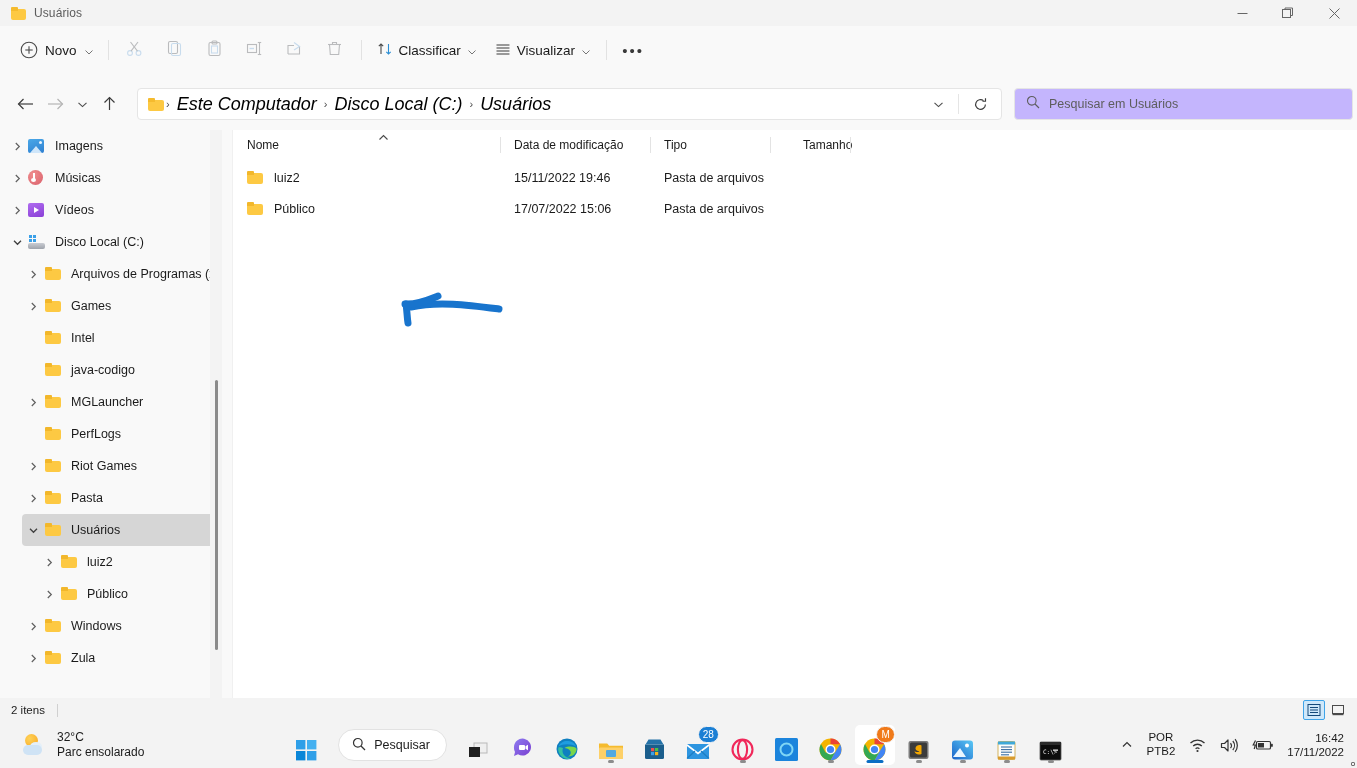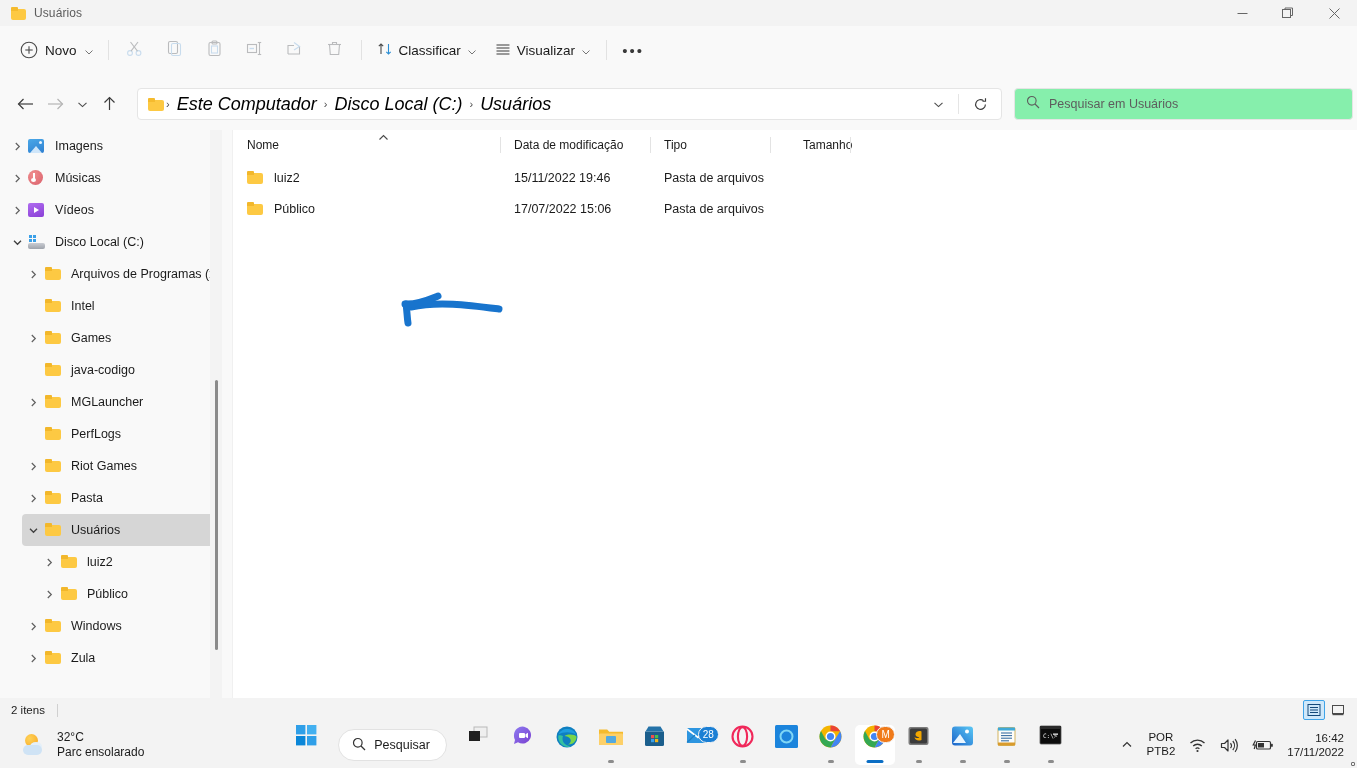--- a/index.html
+++ b/index.html
@@ -81,21 +81,21 @@
     background:#fdc943; border-radius: 1px 2px 2px 2px; }
   .crumb-folder .ft { position: absolute; left:0; top:0; width:7px; height:4px;
     background:#f5bb2e; border-radius: 1px 1px 0 0; }
   .crumb { font-size: 18px; color: #000000; padding: 3px 5px; border-radius: 3px; font-style: italic; }
   .crumbsep { color: #4a4a4a; font-size: 11px; padding: 0 2px; }
   .addr-right {
     position: absolute; right: 0; top: 0; height: 30px; display: flex; align-items: center;
   }
   .searchbox {
     position: absolute; left: 1014px; top: 88px; width: 339px; height: 32px;
-    background: #86efac; border: 1px solid #e5e5e5; border-radius: 4px;
+    background: #c4b5fd; border: 1px solid #e5e5e5; border-radius: 4px;
     display: flex; align-items: center; gap: 9px; padding-left: 11px;
   }
   .searchbox .ph { font-size: 12.5px; color: #5d5d5d; }
 
   
   .body { position: absolute; left: 0; top: 130px; width: 1357px; height: 568px; }
 
   
   .sidebar {
     position: absolute; left: 0; top: 0; width: 222px; height: 568px;
@@ -227,21 +227,21 @@
     background:#e4eff9; border-radius:50%; }
   .wtxt { line-height: 1.25; }
   .wtemp { font-size: 12px; color: #1b1b1b; }
   .wdesc { font-size: 12px; color: #1b1b1b; }
 
   .tb-center {
     position: absolute; left: 0; top: 0; width: 1357px; height: 46px;
     display: flex; align-items: center; justify-content: center; gap: 4px;
   }
   .tbicon {
-    width: 40px; height: 40px; display: flex; align-items: flex-start; justify-content: center;
+    width: 40px; height: 40px; display: flex; align-items: flex-end; justify-content: center;
     border-radius: 5px; position: relative;
   }
   .tbicon.active-bg { background: #ffffff; }
   .runindicator {
     position: absolute; bottom: 2px; left: 50%; transform: translateX(-50%);
     width: 6px; height: 3px; border-radius: 2px; background: #8c8c8c;
   }
   .runindicator.focused { width: 17px; background: #0b6ec4; }
   .searchpill {
     display: flex; align-items: center; gap: 8px; height: 32px; padding: 0 16px 0 13px;
@@ -548,42 +548,42 @@
             </span>
             <span class="ti-icon">
               <div class="ico-folder" style="position:absolute;inset:0">
                 <div class="fb"></div>
                 <div class="ft"></div>
               </div>
             </span>
             <span class="ti-label">Arquivos de Programas (x86)</span>
           </div>
           <div class="tree-item" style="margin-left: 22px;">
+            <span class="expander">
+              <svg width="9" height="9" viewBox="0 0 9 9">
+                <path d="M2.8 1 L6.3 4.5 L2.8 8" fill="none" stroke="#606060" stroke-width="1.2"></path>
+              </svg>
+            </span>
+            <span class="ti-icon">
+              <div class="ico-folder" style="position:absolute;inset:0">
+                <div class="fb"></div>
+                <div class="ft"></div>
+              </div>
+            </span>
+            <span class="ti-label">Games</span>
+          </div>
+          <div class="tree-item" style="margin-left: 22px;">
             <span class="expander empty"></span>
             <span class="ti-icon">
               <div class="ico-folder" style="position:absolute;inset:0">
                 <div class="fb"></div>
                 <div class="ft"></div>
               </div>
             </span>
             <span class="ti-label">Intel</span>
-          </div>
-          <div class="tree-item" style="margin-left: 22px;">
-            <span class="expander">
-              <svg width="9" height="9" viewBox="0 0 9 9">
-                <path d="M2.8 1 L6.3 4.5 L2.8 8" fill="none" stroke="#606060" stroke-width="1.2"></path>
-              </svg>
-            </span>
-            <span class="ti-icon">
-              <div class="ico-folder" style="position:absolute;inset:0">
-                <div class="fb"></div>
-                <div class="ft"></div>
-              </div>
-            </span>
-            <span class="ti-label">Games</span>
           </div>
           <div class="tree-item" style="margin-left: 22px;">
             <span class="expander empty"></span>
             <span class="ti-icon">
               <div class="ico-folder" style="position:absolute;inset:0">
                 <div class="fb"></div>
                 <div class="ft"></div>
               </div>
             </span>
             <span class="ti-label">java-codigo</span>

